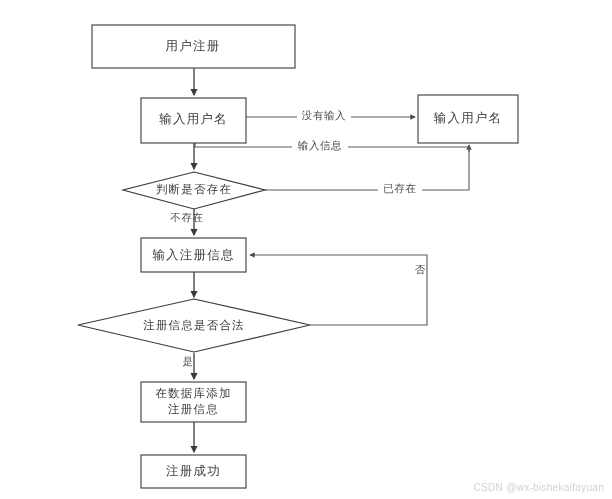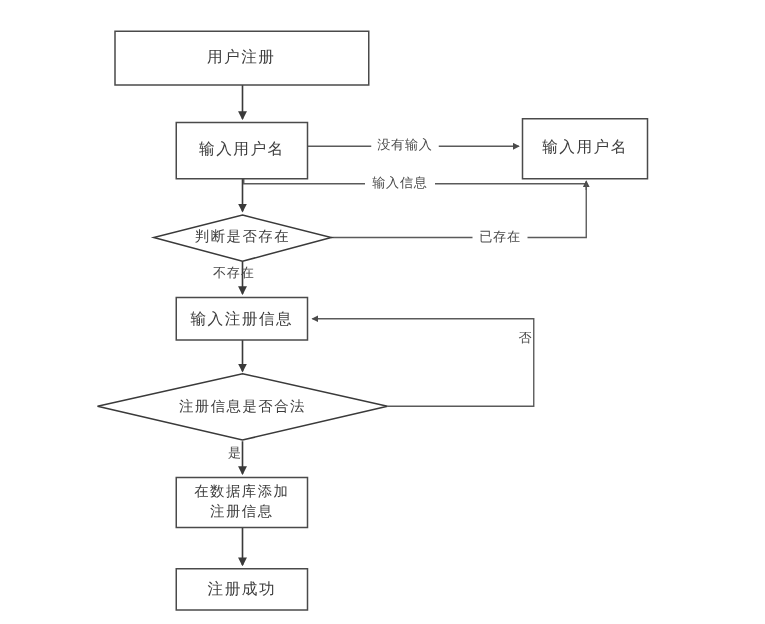--- a/index.html
+++ b/index.html
@@ -180,14 +180,15 @@
       <text class="node-text" x="193.5" y="410" style="font-size:11.5px">注册信息</text>
     </g>
 
     <g>
       <rect class="node-box" x="141" y="455" width="105" height="33"></rect>
       <text class="node-text" x="193.5" y="472">注册成功</text>
     </g>
 
   </svg>
 
+  <div class="watermark">CSDN @wx-bishekaifayuan</div>
 
 </div>
 
 </body></html>

